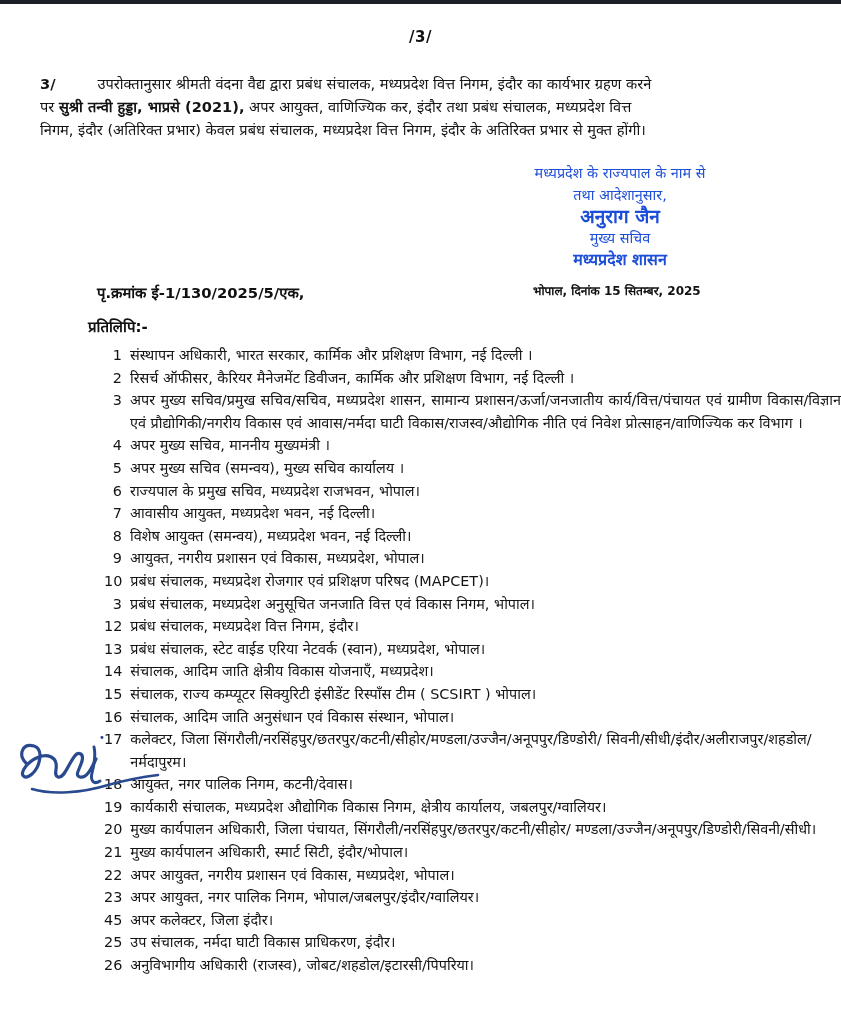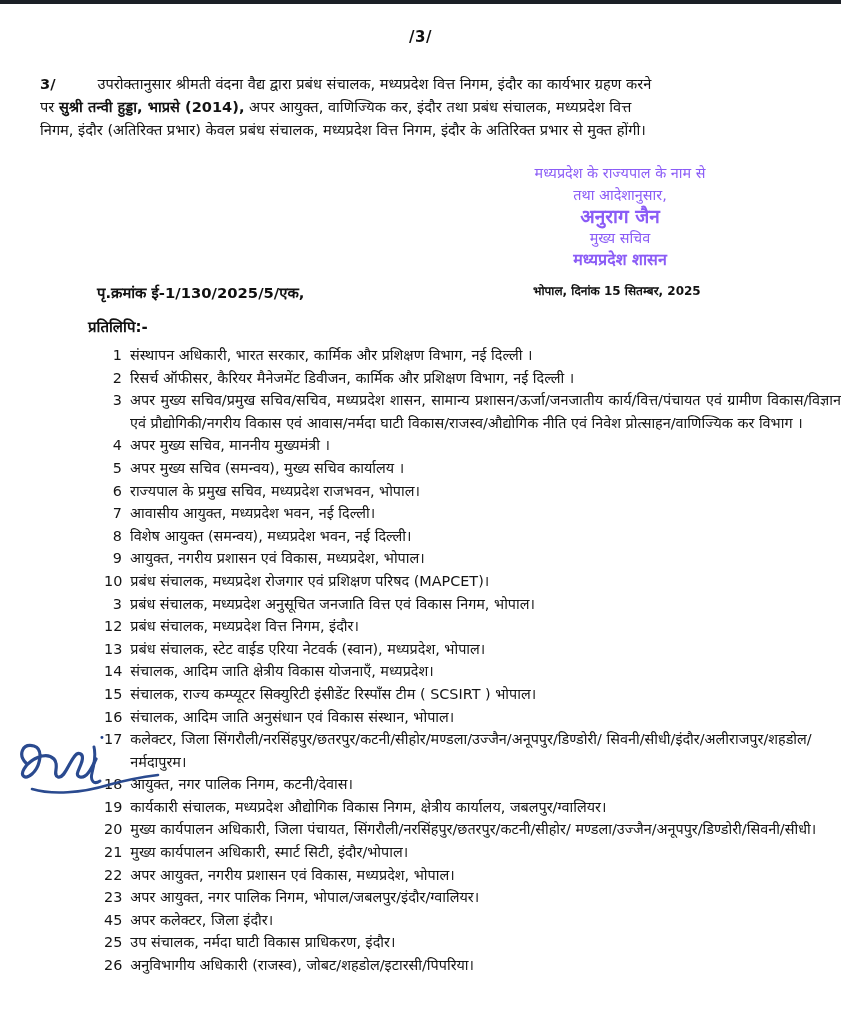--- a/index.html
+++ b/index.html
@@ -60,21 +60,21 @@
   
   .authority {
     position: absolute;
     top: 163px;
     left: 440px;
     width: 360px;
     text-align: center;
     font-family: "DejaVu Sans", "Liberation Sans", sans-serif;
     font-size: 14.4px;
     line-height: 21.5px;
-    color: #8b5cf6;
+    color: #1d4ed8;
   }
   .authority .strong { font-weight: bold; font-size: 19px; }
   .authority .smallish { font-size: 16px; font-weight: bold; }
 
   
   .ref-row {
     position: absolute;
     top: 282px;
     left: 0;
     width: 841px;
@@ -167,21 +167,21 @@
 
   <div class="top-band"></div>
 
   <div class="page-number">/3/</div>
 
   <div class="para-block">
     <div class="para-line">
       <span class="b">3/</span><span class="indent-gap"></span><span>उपरोक्तानुसार श्रीमती वंदना वैद्य द्वारा प्रबंध संचालक, मध्यप्रदेश वित्त निगम, इंदौर का कार्यभार ग्रहण करने</span>
     </div>
     <div class="para-line">
-      <span>पर </span><span class="b">सुश्री तन्वी हुड्डा, भाप्रसे  (2014),</span><span> अपर आयुक्त, वाणिज्यिक कर, इंदौर तथा प्रबंध संचालक, मध्यप्रदेश वित्त</span>
+      <span>पर </span><span class="b">सुश्री तन्वी हुड्डा, भाप्रसे  (2021),</span><span> अपर आयुक्त, वाणिज्यिक कर, इंदौर तथा प्रबंध संचालक, मध्यप्रदेश वित्त</span>
     </div>
     <div class="para-line">निगम, इंदौर (अतिरिक्त प्रभार) केवल प्रबंध संचालक, मध्यप्रदेश वित्त निगम, इंदौर  के अतिरिक्त प्रभार से मुक्त होंगी।</div>
   </div>
 
   <div class="authority">
     <div>मध्यप्रदेश के राज्यपाल के नाम से</div>
     <div>तथा आदेशानुसार,</div>
     <div class="strong">अनुराग जैन</div>
     <div>मुख्य सचिव</div>
     <div class="smallish">मध्यप्रदेश शासन</div>

